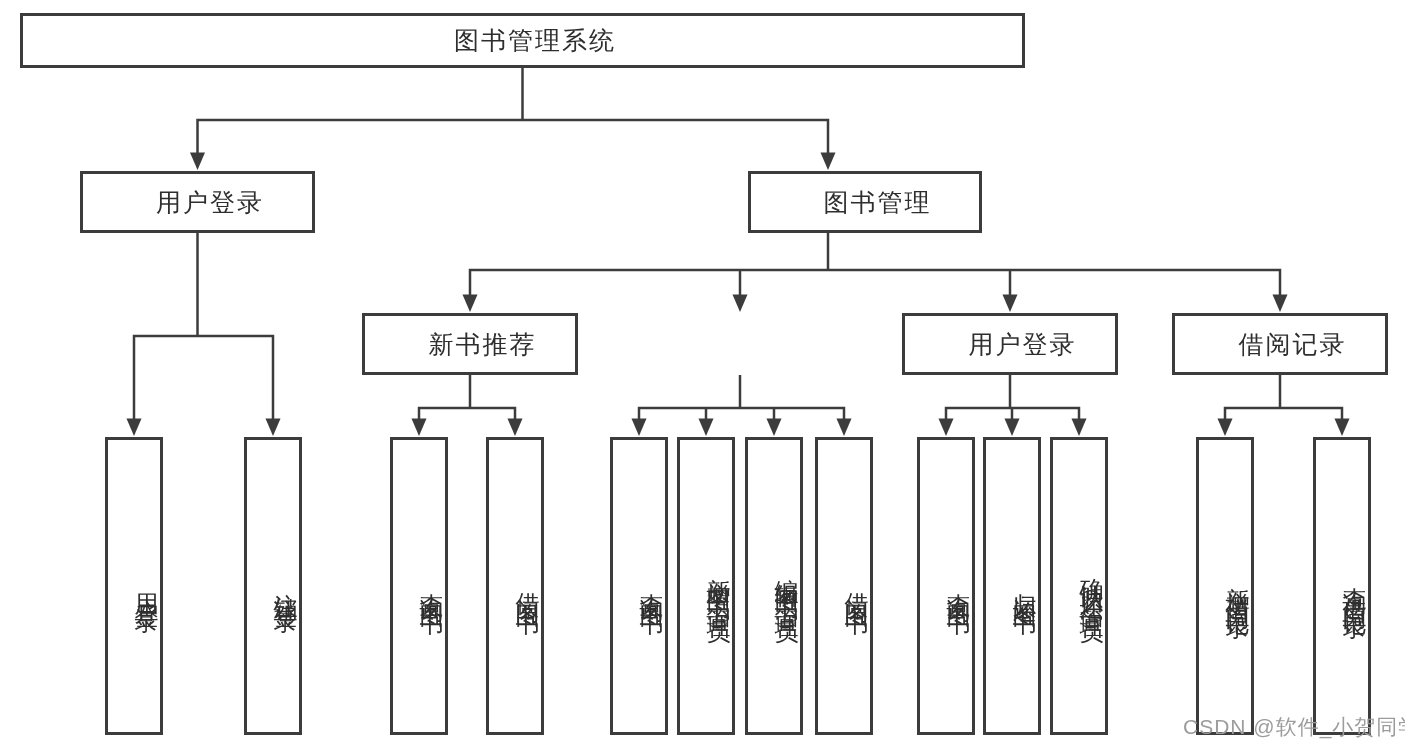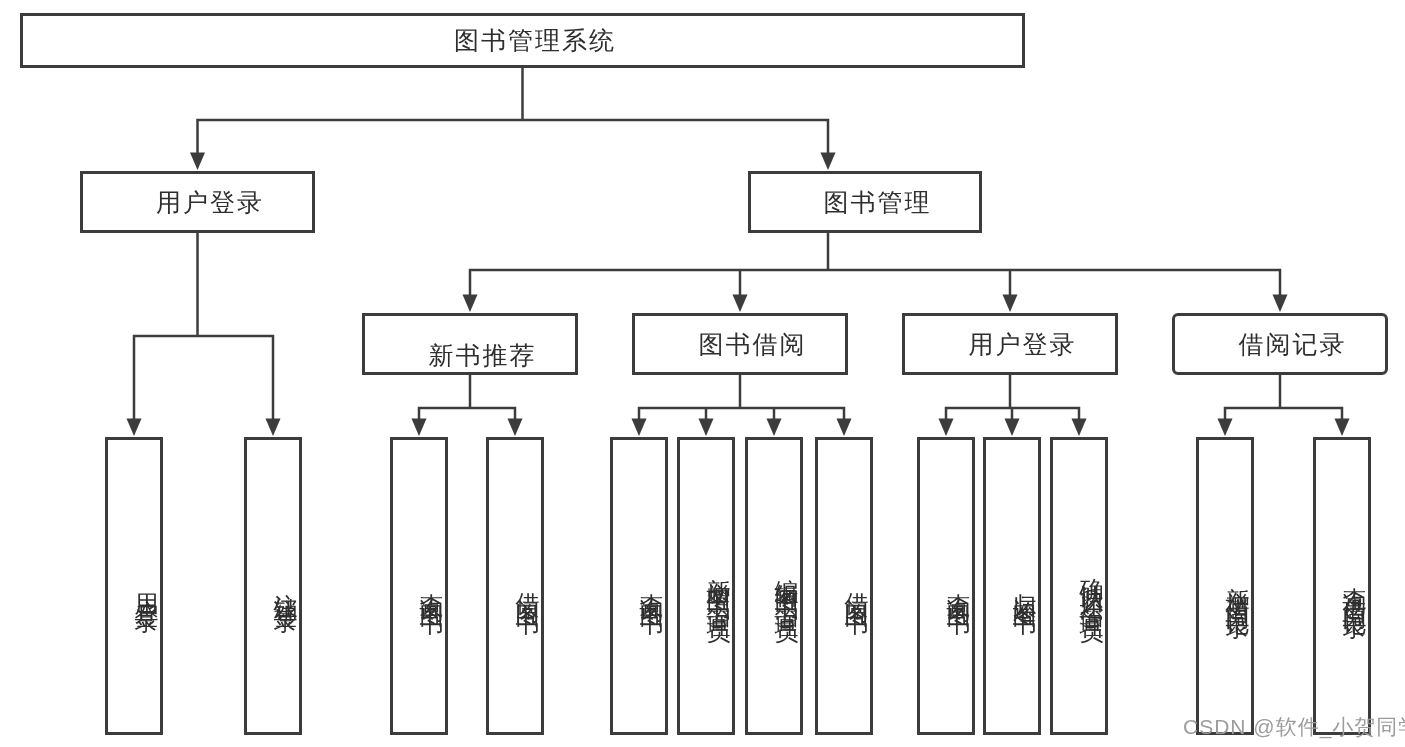--- a/index.html
+++ b/index.html
@@ -114,30 +114,27 @@
     <span class="h-label">图书管理系统</span>
   </div>
 
   <div class="box lvl2" style="left:80px; width:235px;">
     <span class="h-label">用户登录</span>
   </div>
   <div class="box lvl2" style="left:748px; width:234px;">
     <span class="h-label">图书管理</span>
   </div>
 
-  <div class="box mid" style="left:362px;align-items:flex-end;">
+  <div class="box mid" style="left:362px;">
     <span class="h-label">新书推荐</span>
-  </div>
-  <div class="box mid" style="left:632px;">
-    <span class="h-label">图书借阅</span>
   </div>
   <div class="box mid" style="left:902px;">
     <span class="h-label">用户登录</span>
   </div>
-  <div class="box mid" style="left:1172px;border-radius:6px;">
+  <div class="box mid" style="left:1172px;">
     <span class="h-label">借阅记录</span>
   </div>
 
   <div class="box leaf" style="left:105px;">
     <span class="v-label">用户登录</span>
   </div>
   <div class="box leaf" style="left:244px;">
     <span class="v-label">注销登录</span>
   </div>
 

